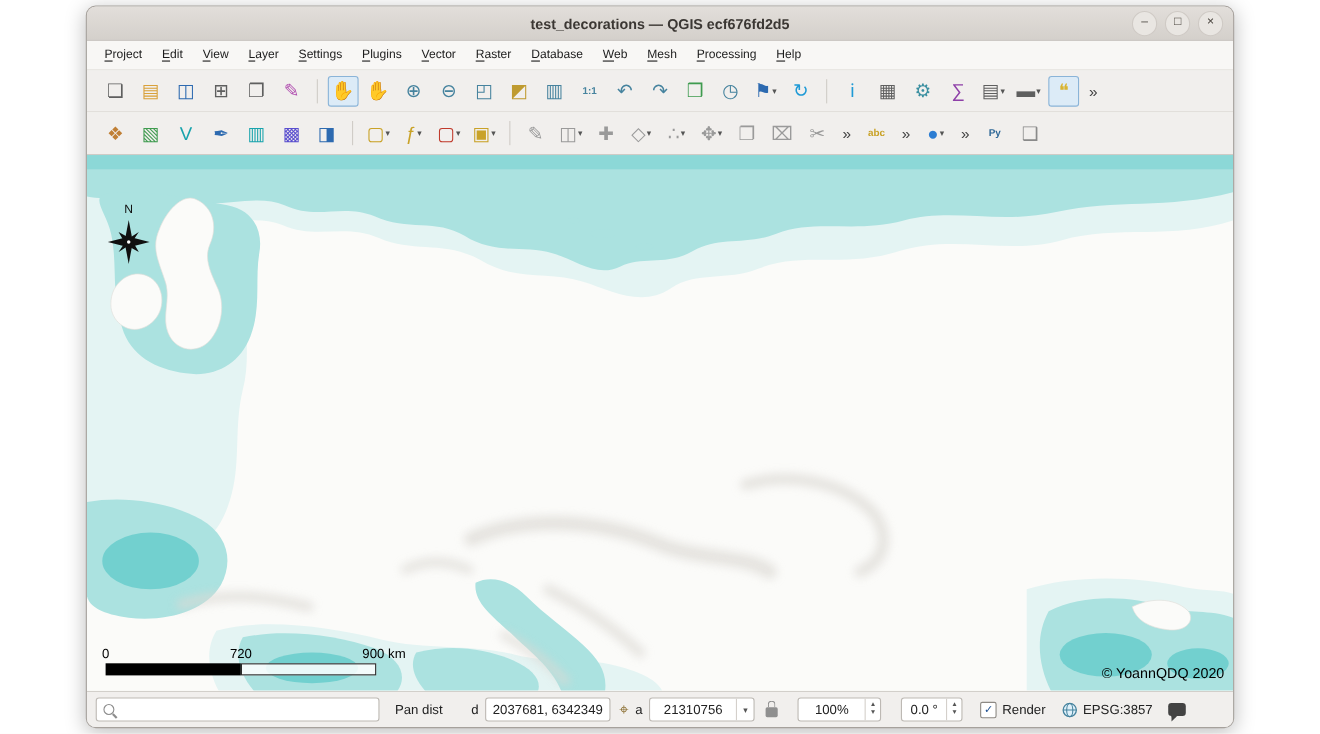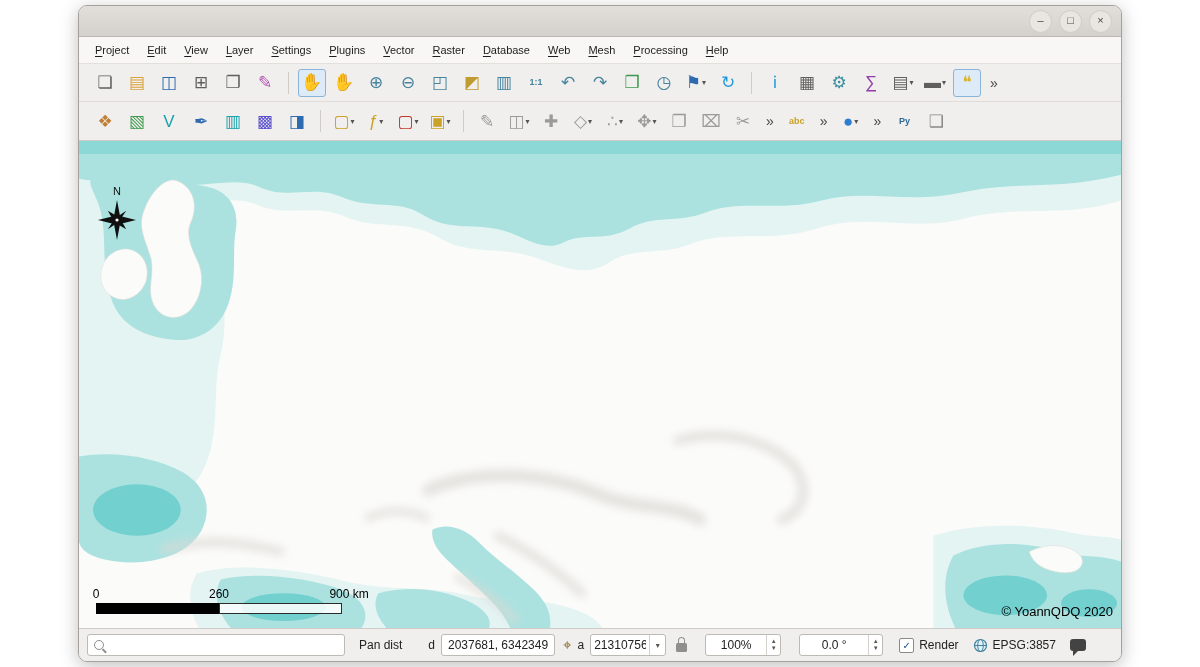--- a/index.html
+++ b/index.html
@@ -55,42 +55,43 @@
            border-radius:3px;background:#fff;padding:0 6px;box-sizing:border-box}
   .locator input{border:none;outline:none;flex:1;font-size:12.5px;color:#333;background:transparent;font-family:inherit}
   .search-icon{width:8px;height:8px;border:1.5px solid #8d8d8d;border-radius:50%;position:relative;flex:0 0 auto}
   .search-icon::after{content:"";position:absolute;width:5px;height:1.5px;background:#8d8d8d;right:-4px;bottom:-2px;transform:rotate(45deg)}
   .sb-msg{margin-left:14px;white-space:nowrap}
   .sb-lbl{margin-left:26px;color:#222}
   .field{height:22px;border:1px solid #bdb9b4;border-radius:3px;background:#fff;display:flex;align-items:center;box-sizing:border-box;overflow:hidden}
   .field input{border:none;outline:none;font-size:12px;color:#222;text-align:center;background:transparent;width:100%;font-family:Liberation Sans, sans-serif;padding:0 3px}
   .coord{width:114px;margin-left:6px}
   .extent-icon{margin-left:8px;font-size:15px;color:#8a6d2f}
-  .scale{width:76px;margin-left:6px}
+  .scale{width:96px;margin-left:6px}
   .combo-arrow{flex:0 0 15px;height:100%;border-left:1px solid #d4d0cb;display:flex;align-items:center;justify-content:center;font-size:8px;color:#555}
   .lock{margin-left:10px;position:relative;width:11px;height:9px;background:#8f8f8f;border-radius:1.5px;margin-top:4px}
   .lock::before{content:"";position:absolute;top:-6px;left:1.5px;width:5px;height:5px;border:1.5px solid #8f8f8f;border-bottom:none;border-radius:4px 4px 0 0}
   .spin{margin-left:18px}
   .spinner{flex:0 0 13px;height:100%;border-left:1px solid #d4d0cb;display:flex;flex-direction:column;
            align-items:center;justify-content:center;font-size:6px;color:#555;line-height:1.15}
   .magnifier{width:76px}
-  .rotation{width:84px}
+  .rotation{width:56px}
   .render{display:flex;align-items:center;gap:5px;margin-left:16px}
   .checkbox{width:13px;height:13px;border:1px solid #8d8984;border-radius:2px;background:#fff;display:flex;
             align-items:center;justify-content:center;font-size:10px;color:#1d4f91;font-weight:bold}
   .crs{display:flex;align-items:center;gap:5px;margin-left:14px}
   .bubble{margin-left:14px;width:16px;height:12px;background:#434343;border-radius:3px;position:relative}
   .bubble::after{content:"";position:absolute;left:3px;bottom:-5px;border:4px solid transparent;border-top-color:#434343;border-left-color:#434343}
 </style>
 </head>
 <body>
 
 <div class="window">
 
   <div class="titlebar">
+    <span class="title">test_decorations — QGIS ecf676fd2d5</span>
     <div class="win-controls">
       <div class="win-btn">–</div>
       <div class="win-btn">□</div>
       <div class="win-btn">×</div>
     </div>
   </div>
 
   <div class="menubar">
       <div class="menu-item"><u>P</u>roject</div>
       <div class="menu-item"><u>E</u>dit</div>
@@ -335,21 +336,21 @@
       <div class="n-label">N</div>
       <svg width="46" height="46" viewBox="-23 -23 46 46">
         <path d="M0,-20 L3,-4 L19,0 L3,4 L0,20 L-3,4 L-19,0 L-3,-4 Z" fill="#101010"></path>
         <path d="M0,-13 L2,-3 L13,0 L2,3 L0,13 L-2,3 L-13,0 L-2,-3 Z" fill="#101010" transform="rotate(45)"></path>
         <circle r="1.6" fill="#ffffff"></circle>
       </svg>
     </div>
 
     <div class="scalebar">
       <span class="lbl" style="left:0">0</span>
-      <span class="lbl" style="left:123px">260</span>
+      <span class="lbl" style="left:123px">720</span>
       <span class="lbl" style="left:246px;transform:translateX(-32%)">900 km</span>
       <div class="sb-bar">
         <div class="sb-seg1"></div>
         <div class="sb-seg2"></div>
       </div>
     </div>
 
     <div class="copyright">© YoannQDQ 2020</div>
   </div>
 

